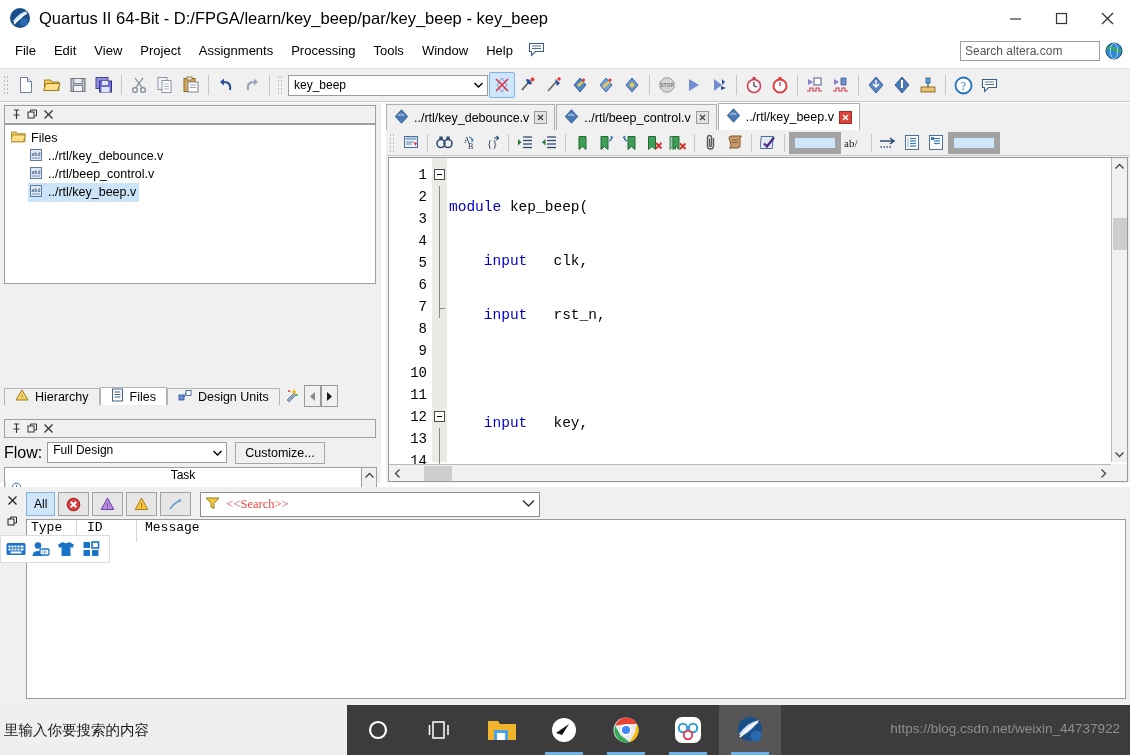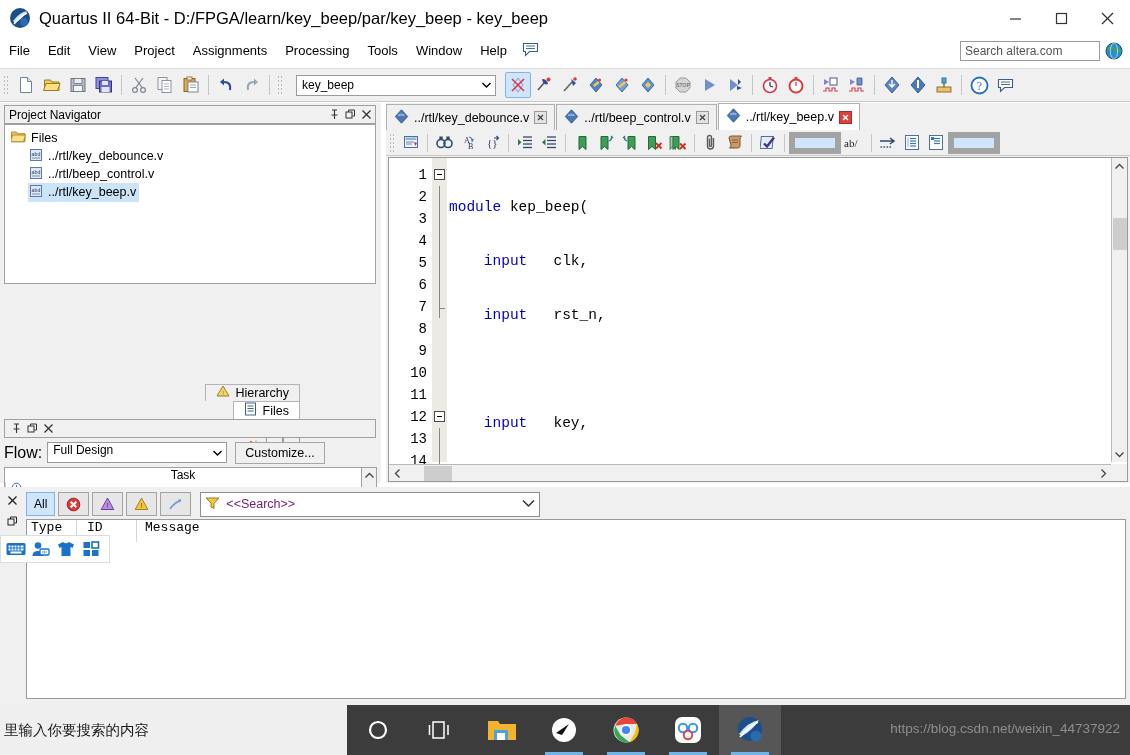--- a/index.html
+++ b/index.html
@@ -25,21 +25,21 @@
   }
   .win-btns { position: absolute; right: 0; top: 0; height: 36px; display: flex; }
   .win-btn {
     width: 46px; height: 36px; display: flex; align-items: center; justify-content: center;
     color: #333;
   }
 
   
   .menubar {
     position: absolute; left: 0; top: 36px; width: 1130px; height: 29px;
-    background: #ffffff; display: flex; align-items: center; padding-left: 0;
+    background: #ffffff; display: flex; align-items: center; padding-left: 6px;
   }
   .menu-item {
     padding: 4px 9px; font-size: 13px; color: #000; white-space: nowrap;
   }
   .menu-balloon { margin-left: 6px; }
   .altera-search {
     position: absolute; right: 30px; top: 41px;
     width: 140px; height: 20px;
     border: 1px solid #9b9b9b; background: #fff;
     font-size: 12px; color: #555; padding: 1px 4px; line-height: 17px;
@@ -56,21 +56,21 @@
     background-image: radial-gradient(#b4b4b4 35%, transparent 36%);
     background-size: 3px 4px; opacity: .9; }
   .tb-btn {
     width: 26px; height: 26px; display: flex; align-items: center; justify-content: center;
     flex: none; border: 1px solid transparent; border-radius: 2px;
   }
   .tb-btn.active { background: #cfe6fa; border: 1px solid #7eb4ea; }
   .tb-sep { width: 1px; height: 20px; background: #c6c6c6; margin: 0 4px; flex:none; }
   .proj-combo {
     width: 200px; height: 21px; border: 1px solid #9b9b9b; background: #fff;
-    display: flex; align-items: center; margin: 0 9px; flex:none;
+    display: flex; align-items: center; margin: 0 1px; flex:none;
   }
   .proj-combo .pc-text { flex: 1; padding-left: 5px; font-size: 12px; color: #000; }
   .proj-combo .pc-arrow {
     width: 17px; height: 19px; display: flex; align-items: center; justify-content: center;
     border-left: 0px solid #d0d0d0;
   }
 
   
   .left-dock { position: absolute; left: 0; top: 103px; width: 381px; height: 380px; background: #f0f0f0; }
 
@@ -86,21 +86,21 @@
     position: absolute; left: 4px; top: 21px; width: 372px; height: 160px;
     background: #fff; border: 1px solid #a0a0a0; overflow: hidden;
   }
   .tree-row { display: flex; align-items: center; height: 18px; padding-left: 6px; }
   .tree-row.indent { padding-left: 24px; }
   .tree-label { font-size: 12.5px; color: #000; margin-left: 5px; white-space: nowrap; }
   .sel-wrap { background: #cce4f7; display: inline-flex; align-items: center; padding: 1px 3px 1px 1px; }
 
   .nav-tabs {
     position: absolute; left: 4px; top: 281px; width: 296px; height: 24px;
-    display: flex; align-items: flex-end; background: #f0f0f0; flex-direction: column;
+    display: flex; align-items: center; background: #f0f0f0;
   }
   .nav-tab {
     display: flex; align-items: center; gap: 6px; padding: 0 10px;
     background: #f0f0f0; border: 1px solid #b4b4b4; border-bottom: none;
     font-size: 12.5px; color: #000; white-space: nowrap;
   }
   .nav-tab.active { background: #ffffff; }
   .nav-arrows { margin-left: auto; display: flex; align-items: center; }
   .nav-arrow-btn {
     width: 17px; height: 22px; background: #f0f0f0; border: 1px solid #9a9a9a;
@@ -240,21 +240,21 @@
   }
   .msg-filter {
     height: 24px; min-width: 28px; padding: 0 7px; background: #e6e6e6; border: 1px solid #a3a3a3;
     display: flex; align-items: center; justify-content: center; font-size: 12px;
   }
   .msg-filter.active { background: #cfe6fa; border-color: #7eb4ea; }
   .msg-search {
     margin-left: 6px; width: 340px; height: 25px; background: #fff; border: 1px solid #8d8d8d;
     display: flex; align-items: center; padding: 0 4px; gap: 6px;
   }
-  .msg-search .ms-text { flex: 1; font-size: 12.5px; color: #701a75; }
+  .msg-search .ms-text { flex: 1; font-size: 12.5px; color: #ef4444; font-family: Liberation Serif, serif; }
   .msg-table {
     position: absolute; left: 26px; top: 32px; width: 1100px; height: 180px;
     background: #fff; border: 1px solid #9a9a9a;
   }
   .mt-head { display: flex; height: 22px; font-size: 13px; font-family: "Liberation Mono", monospace; }
   .mt-c1 { width: 50px; border-right: 1px solid #d4d4d4; padding-left: 4px; overflow: hidden;}
   .mt-c2 { width: 60px; border-right: 1px solid #d4d4d4; padding-left: 10px; }
   .mt-c3 { flex: 1; padding-left: 8px; }
 
   
@@ -563,21 +563,20 @@
           <path d="M1.5 1.5 h14 v8 h-8 l-4 4 v-4 h-2 z" fill="#ffffff" stroke="#3a5e8c" stroke-width="1.1"></path>
           <line x1="4" y1="4" x2="13" y2="4" stroke="#3a5e8c" stroke-width="0.9"></line>
           <line x1="4" y1="6.5" x2="13" y2="6.5" stroke="#3a5e8c" stroke-width="0.9"></line>
         </svg>
     </div>
   </div>
 
   <div class="left-dock">
 
     <div class="panel-title" style="position:absolute;left:4px;top:2px;width:372px;">
-      <div class="pt-label">Project Navigator</div>
       <div class="pt-btn">
         <svg width="11" height="11" viewBox="0 0 11 11">
             <path d="M3 1 h5 M5.5 1 v5 M2.5 6 h6 M5.5 6 v4" stroke="#333" stroke-width="1.1" fill="none"></path>
           </svg>
       </div>
       <div class="pt-btn">
         <svg width="11" height="11" viewBox="0 0 11 11">
             <rect x="1" y="3" width="6" height="6" fill="none" stroke="#333" stroke-width="1"></rect>
             <path d="M3.5 3 v-2 h6 v6 h-2" fill="none" stroke="#333" stroke-width="1"></path>
           </svg>

